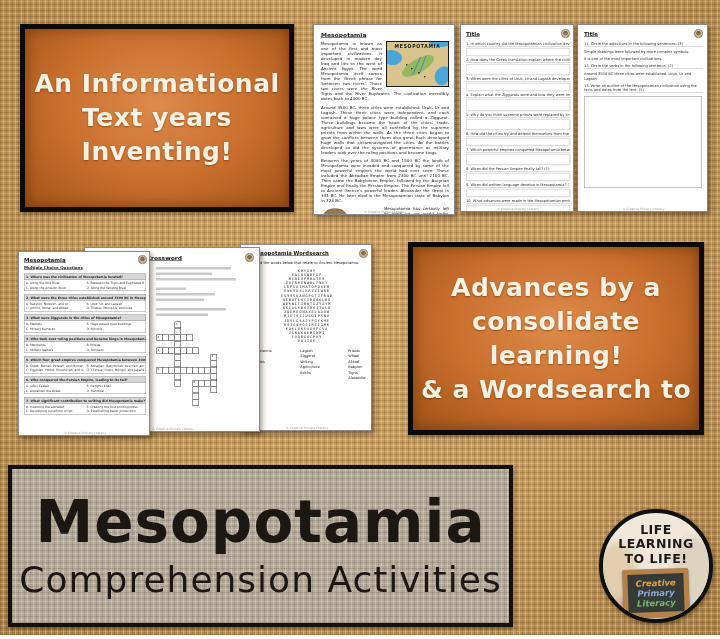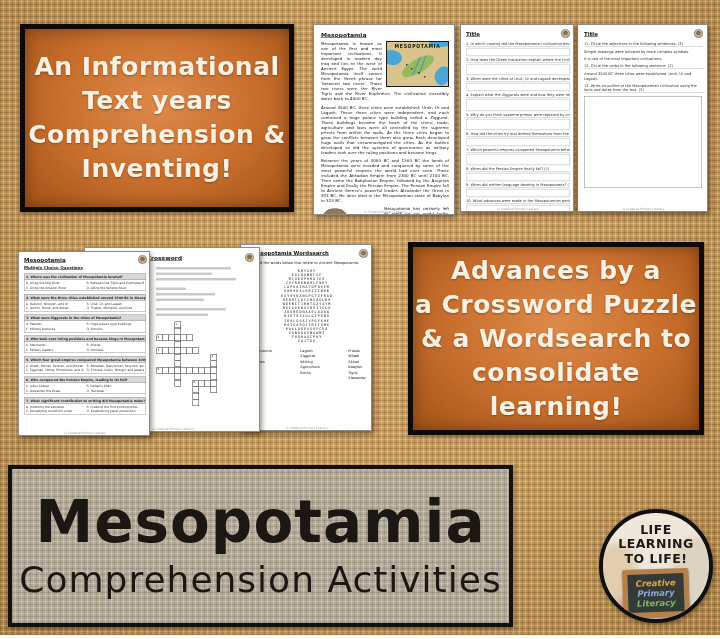--- a/index.html
+++ b/index.html
@@ -133,21 +133,20 @@
   .cb-0{color:#e8a23c;} .cb-1{color:#8ea7d8;} .cb-2{color:#7cb86a;}
 </style>
 </head>
 <body>
 
 <div id="stage">
 
   <div class="promo" id="promo-top">
     <div class="promo-line">An Informational</div>
     <div class="promo-line">Text years</div>
-    <div class="promo-line">Comprehension &amp;</div>
     <div class="promo-line">Inventing!</div>
   </div>
 
   <div class="page" id="p-info">
     <div class="inner">
       <div class="ptitle">Mesopotamia</div>
       <div class="map">
         <div class="sea sea1"></div>
         <div class="sea sea3"></div>
         <div class="crescent"></div>
@@ -578,23 +577,22 @@
             <div>Tigris</div>
             <div>Alexander</div>
           </div>
         </div>
       <div class="pfooter">© Creative Primary Literacy</div>
     </div>
   </div>
 
   <div class="promo" id="promo-right">
     <div class="promo-line">Advances by a</div>
-    <div class="promo-line">a Crossword Puzzle</div>
+    <div class="promo-line">consolidate learning!</div>
     <div class="promo-line">&amp; a Wordsearch to</div>
-    <div class="promo-line">consolidate learning!</div>
   </div>
 
   <div id="banner">
     <div id="banner-title">Mesopotamia</div>
     <div id="banner-sub">Comprehension Activities</div>
   </div>
 
   <div id="badge">
     <div class="blob blob1"></div>
     <div class="blob blob2"></div>

